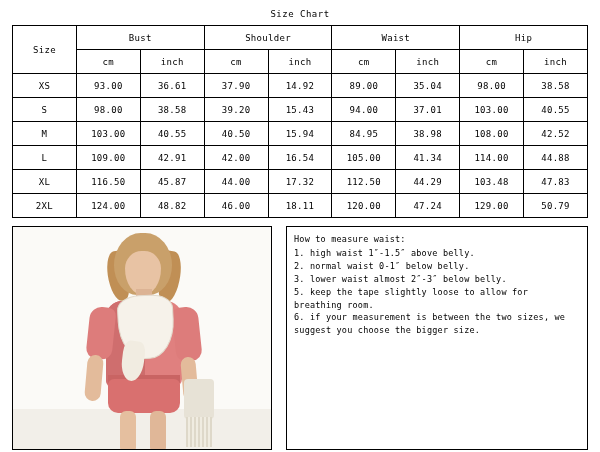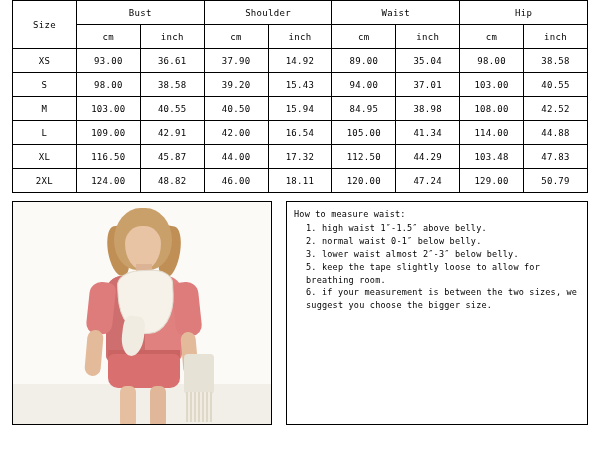--- a/index.html
+++ b/index.html
@@ -70,21 +70,20 @@
     padding: 6px 6px 4px 7px;
     font-size: 8.5px;
     line-height: 1.52;
     letter-spacing: 0.2px;
   }
   .note-title {
     margin-bottom: 1px;
   }
   .note-line {
     white-space: normal;
-    margin-left: 12px;
   }
   
   .scene {
     position: absolute;
     inset: 0;
     background: #fdfdfd;
   }
   .floor {
     position: absolute;
     left: 0; right: 0; bottom: 0;
@@ -248,20 +247,21 @@
     left: 78px; top: 80px;
     width: 5px; height: 70px;
     background: #cd6d6c;
   }
 </style>
 </head>
 <body>
 
 <div class="page">
 
+  <div class="chart-title">Size Chart</div>
 
   <table class="size-table">
     <tbody>
         <tr>
       <th class="group" rowspan="2">Size</th>
       <th class="group" colspan="2">Bust</th>
       <th class="group" colspan="2">Shoulder</th>
       <th class="group" colspan="2">Waist</th>
       <th class="group" colspan="2">Hip</th>
     </tr>

